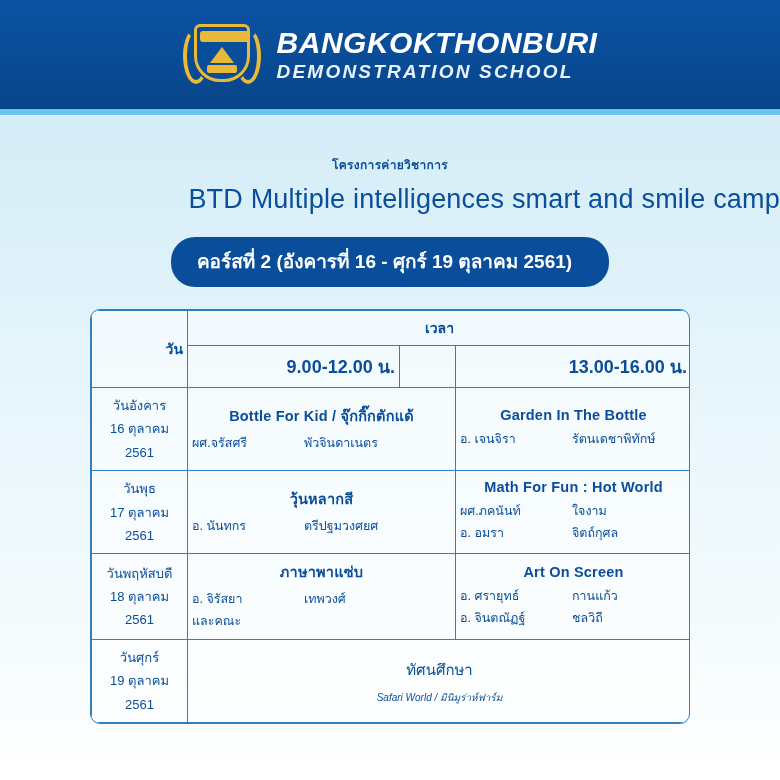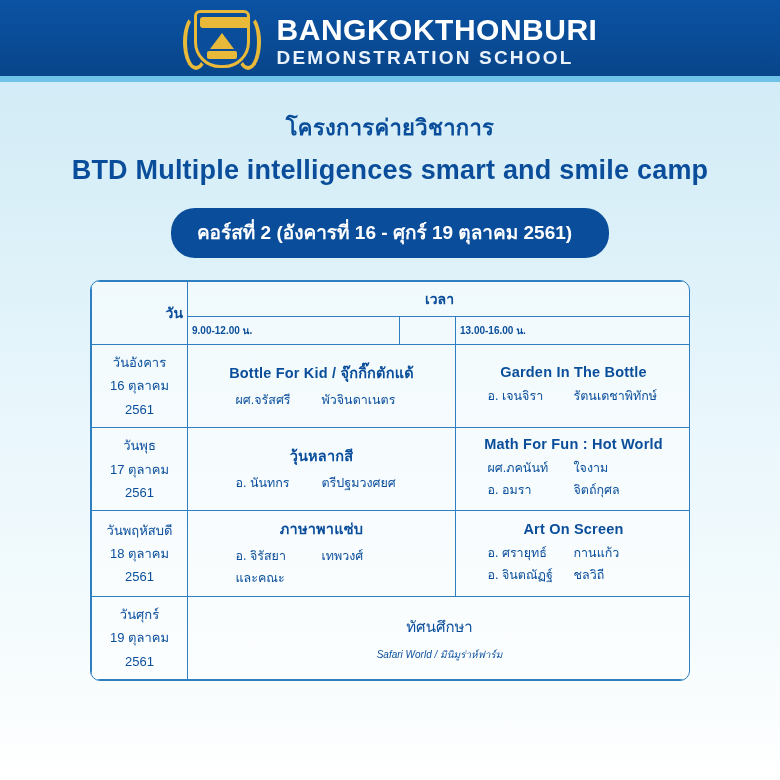--- a/index.html
+++ b/index.html
@@ -13,26 +13,27 @@
   }
   .page {
     position: relative;
     width: 780px;
     height: 780px;
     background: linear-gradient(180deg, #cfeaf6 0%, #d9eff8 25%, #eaf7fc 55%, #f4fbfd 80%, #ffffff 100%);
   }
   
   .header {
     position: relative;
-    height: 76px;
+    height: 109px;
     background: #0a4e9b;
     background: linear-gradient(180deg, #0b53a4 0%, #08458a 100%);
     display: flex;
-    align-items: flex-start;
+    align-items: center;
     justify-content: center;
+    font-style: italic;
   }
   .header-inner {
     display: flex;
     align-items: center;
     gap: 16px;
   }
   .crest {
     width: 78px;
     height: 82px;
     position: relative;
@@ -106,30 +107,32 @@
     height: 6px;
     background: #6fc2e8;
   }
   
   .titles {
     text-align: center;
     padding-top: 28px;
   }
   .title-th {
     color: #0a4e9b;
-    font-size: 22px;
+    font-size: 12px;
     font-weight: bold;
     letter-spacing: 0.3px;
+    margin-top: 12px;
   }
   .title-en {
     color: #0a4e9b;
     font-size: 27px;
-    font-weight: bold;
+    font-weight: normal;
     margin-top: 10px;
     letter-spacing: 0.2px;
+    text-align: right;
   }
   .course-pill {
     display: inline-block;
     margin-top: 22px;
     background: #0a4e9b;
     color: #ffffff;
     font-size: 19px;
     font-weight: bold;
     border-radius: 24px;
     padding: 9px 37px 11px 26px;
@@ -161,22 +164,22 @@
   .col-pm { width: 236px; }
   .hdr-day {
     font-size: 14px;
     text-align: right;
   }
   .hdr-time {
     font-size: 14px;
     text-align: center;
   }
   .hdr-slot {
-    font-size: 10px;
-    text-align: left;
+    font-size: 18px;
+    text-align: right;
     font-weight: bold;
   }
   .day-cell {
     text-align: center;
     font-size: 13px;
     line-height: 1.8;
   }
   .cell {
     text-align: center;
     padding: 10px 8px;
@@ -184,21 +187,21 @@
   .subject {
     font-size: 14.5px;
     font-weight: bold;
     letter-spacing: 0.2px;
     margin-bottom: 6px;
   }
   .teachers {
     font-size: 12.5px;
     line-height: 1.75;
   }
-  .trow { display: flex; justify-content: center; }
+  .trow { display: flex; gap: 26px; }
   .trow .t-name { min-width: 86px; text-align: left; }
   .trow .t-sur { min-width: 86px; text-align: left; }
   .empty-cell { background: transparent; }
   .trip-cell { text-align: center; padding: 18px 8px; }
   .trip-title { font-size: 15px; font-weight: normal; margin-bottom: 8px; }
   .trip-sub { font-size: 10px; font-style: italic; }
   .corner-tl { border-top-left-radius: 10px; }
   .corner-tr { border-top-right-radius: 10px; }
   .corner-bl { border-bottom-left-radius: 10px; }
   .corner-br { border-bottom-right-radius: 10px; }

